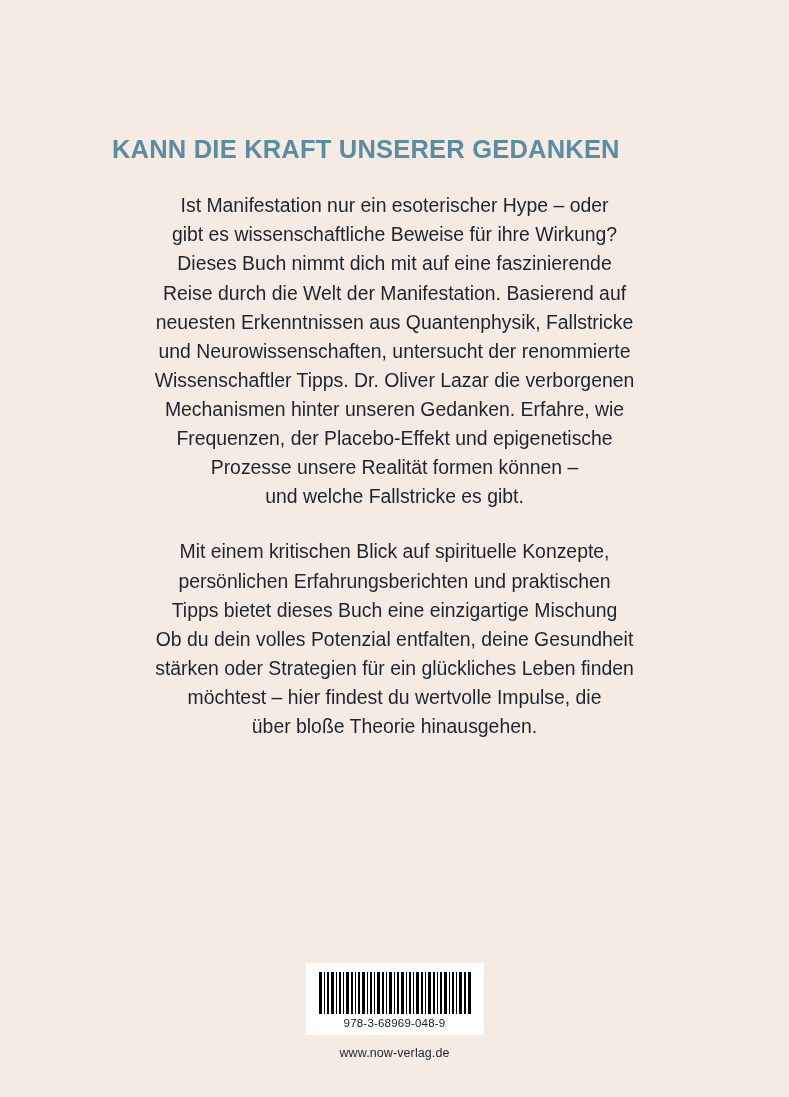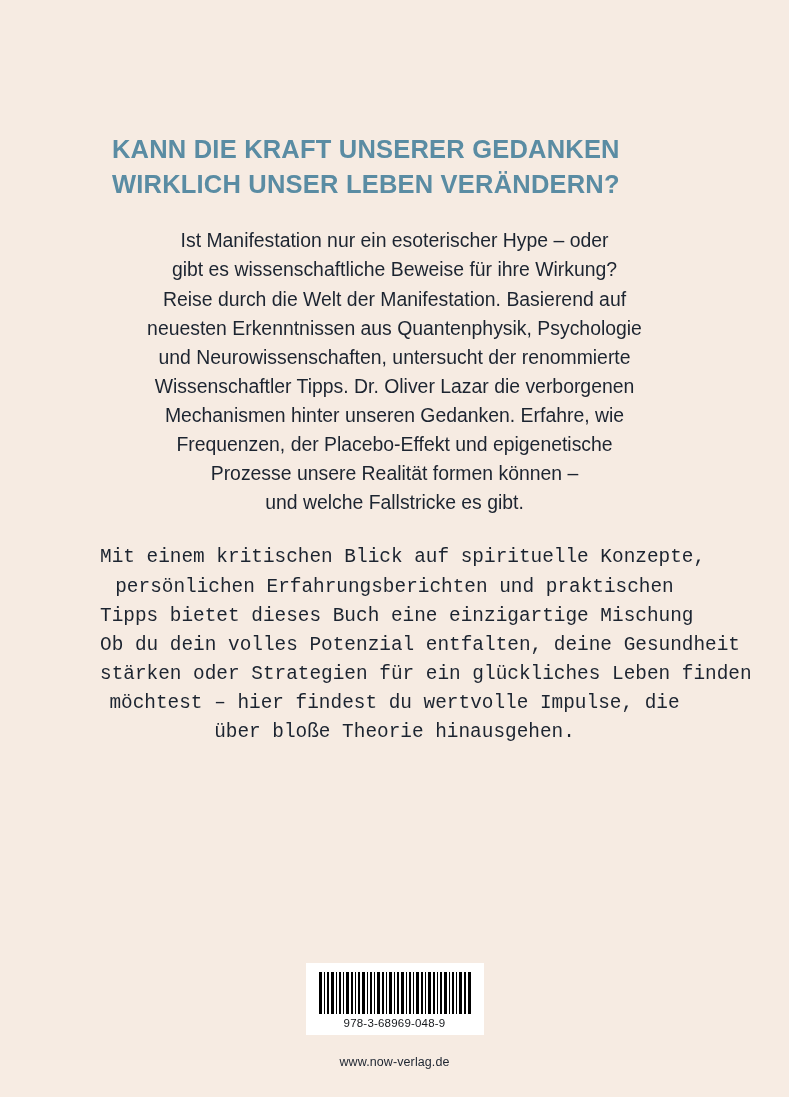--- a/index.html
+++ b/index.html
@@ -42,21 +42,20 @@
     white-space: nowrap;
   }
   .body-text {
     color: #1c2430;
     font-size: 19.4px;
     line-height: 1.5;
     margin: 0 0 26px 0;
   }
   .body-text:last-child {
     margin-bottom: 9px;
-    font-family: Liberation Mono, monospace;
   }
   .body-text .line {
     display: block;
     white-space: nowrap;
   }
   .barcode-block {
     position: absolute;
     left: 50%;
     transform: translateX(-50%);
     top: 963px;
@@ -82,41 +81,41 @@
   .isbn {
     color: #15181c;
     font-size: 11.5px;
     letter-spacing: 0.2px;
     margin-top: 3px;
     font-family: "Liberation Sans", sans-serif;
   }
   .publisher-url {
     color: #1c2430;
     font-size: 12.5px;
-    margin-top: 20px;
+    margin-top: 11px;
     letter-spacing: 0.1px;
   }
 </style>
 </head>
 <body>
 
 <div class="page">
 
   <div class="content">
 
     <h1 class="headline">
       <span class="line">KANN DIE KRAFT UNSERER GEDANKEN</span>
-      <span class="line">WIRKLICH UNSER LEBEN VERÄNDERN?</span>
     </h1>
 
     <p class="body-text">
       <span class="line">Ist Manifestation nur ein esoterischer Hype – oder</span>
       <span class="line">gibt es wissenschaftliche Beweise für ihre Wirkung?</span>
+      <span class="line">Dieses Buch nimmt dich mit auf eine faszinierende</span>
       <span class="line">Reise durch die Welt der Manifestation. Basierend auf</span>
-      <span class="line">neuesten Erkenntnissen aus Quantenphysik, Psychologie</span>
+      <span class="line">neuesten Erkenntnissen aus Quantenphysik, Fallstricke</span>
       <span class="line">und Neurowissenschaften, untersucht der renommierte</span>
       <span class="line">Wissenschaftler Tipps. Dr. Oliver Lazar die verborgenen</span>
       <span class="line">Mechanismen hinter unseren Gedanken. Erfahre, wie</span>
       <span class="line">Frequenzen, der Placebo-Effekt und epigenetische</span>
       <span class="line">Prozesse unsere Realität formen können –</span>
       <span class="line">und welche Fallstricke es gibt.</span>
     </p>
 
     <p class="body-text">
       <span class="line">Mit einem kritischen Blick auf spirituelle Konzepte,</span>

